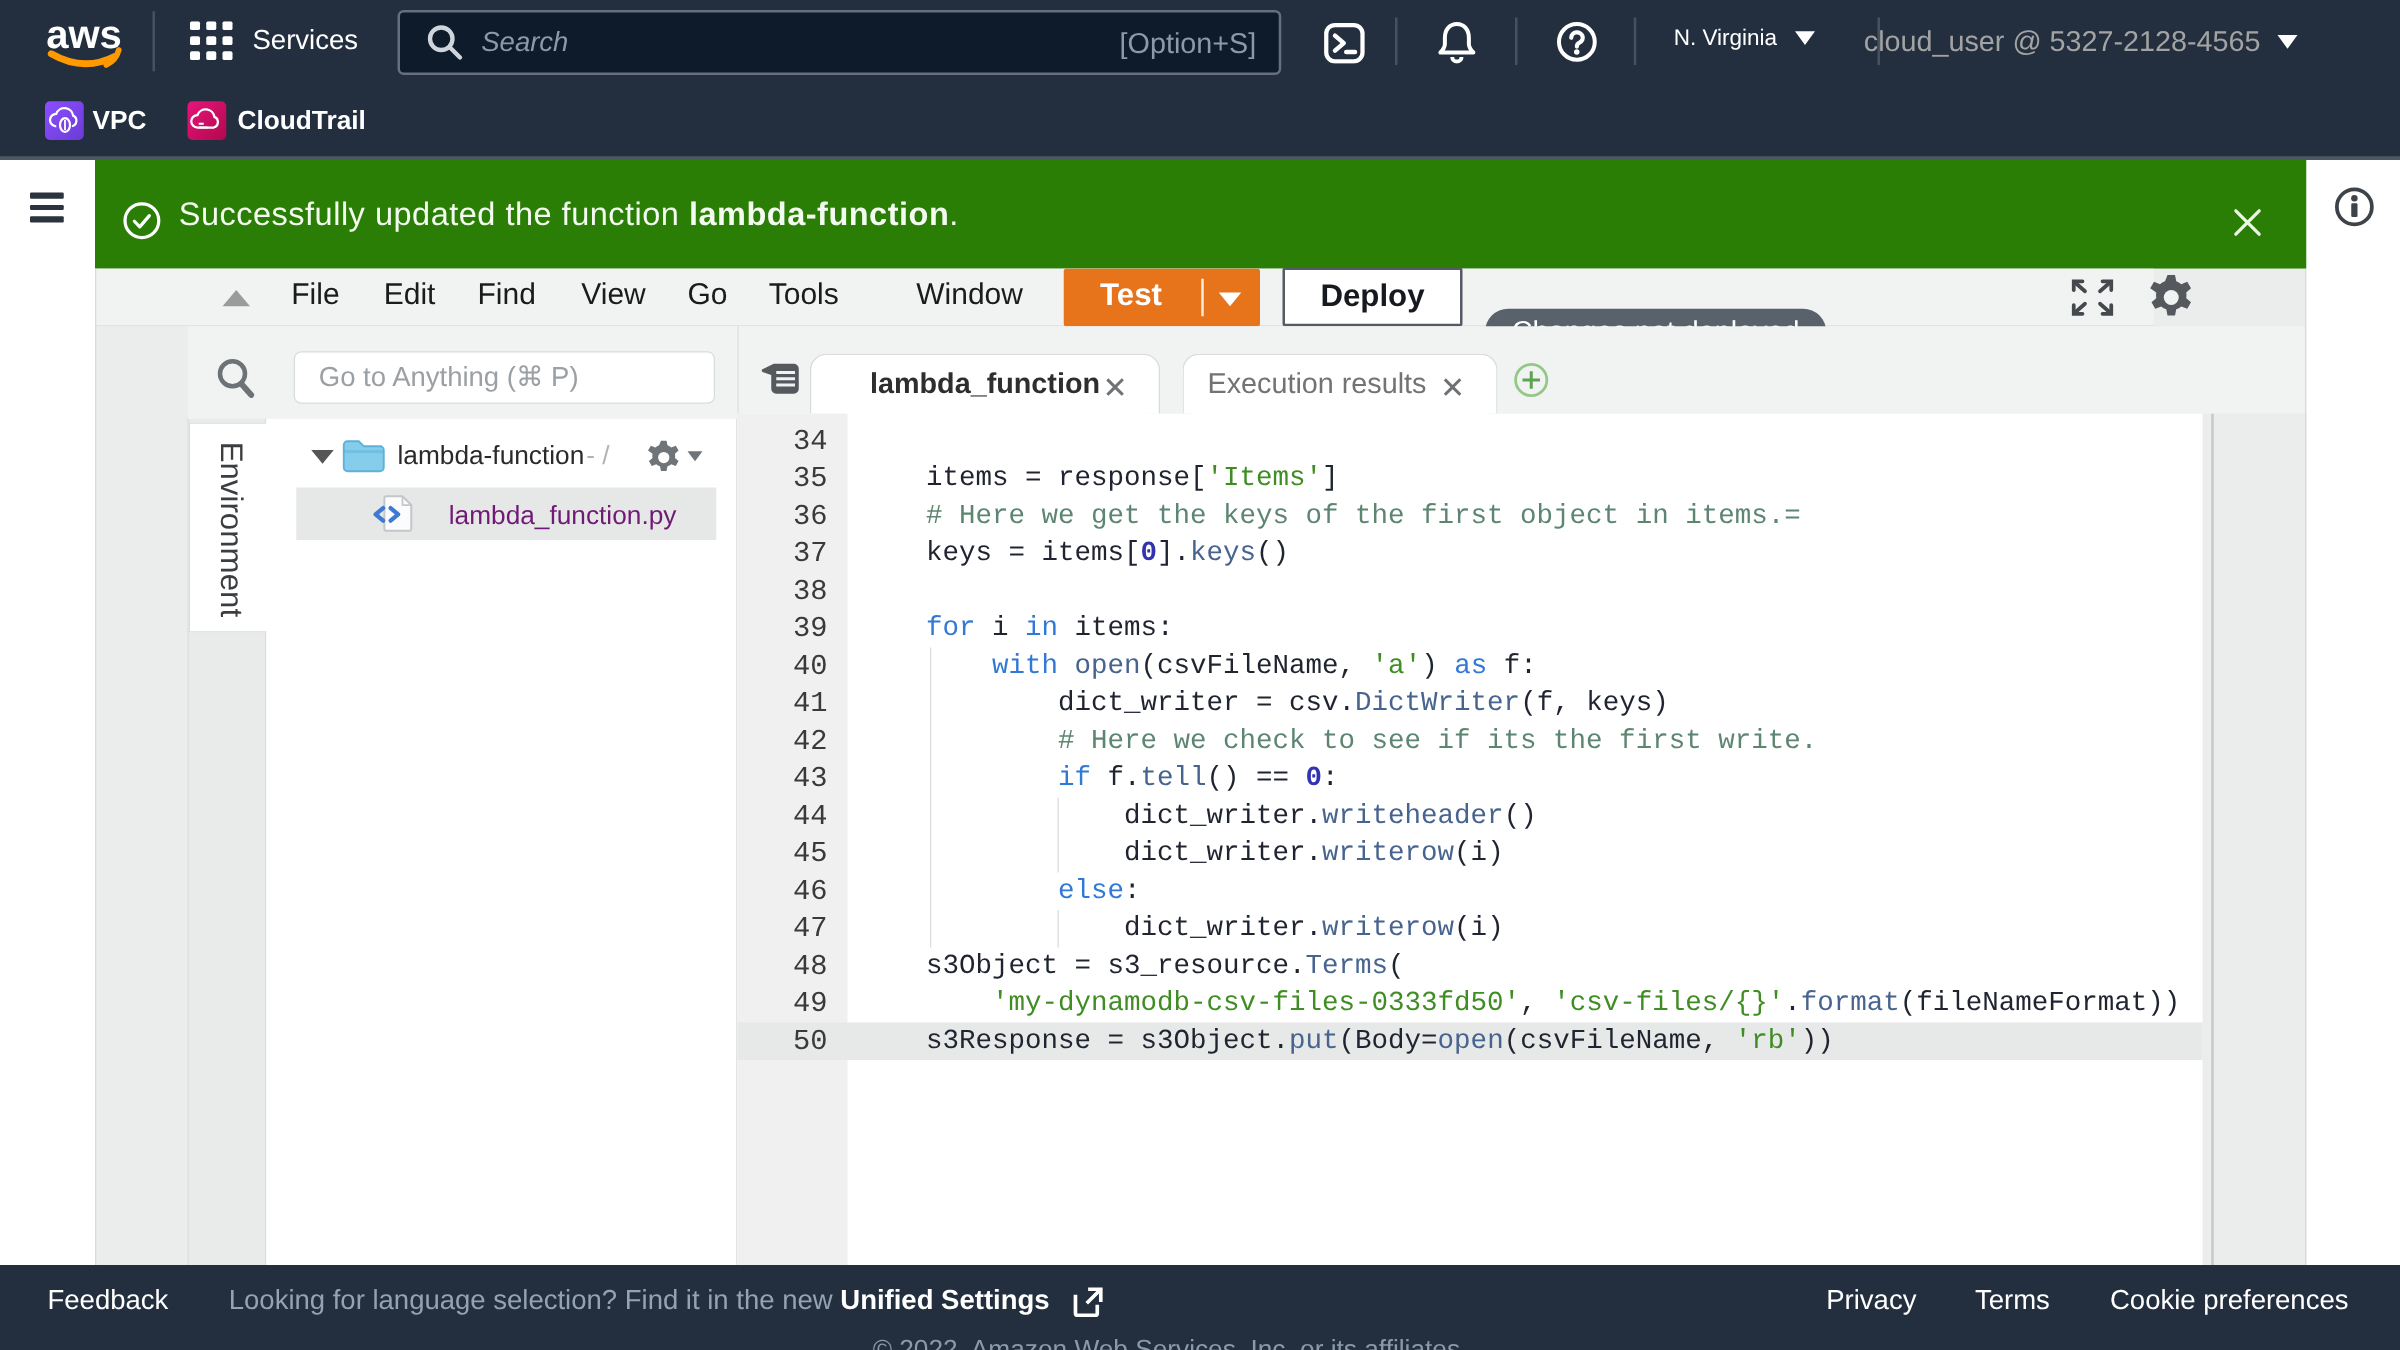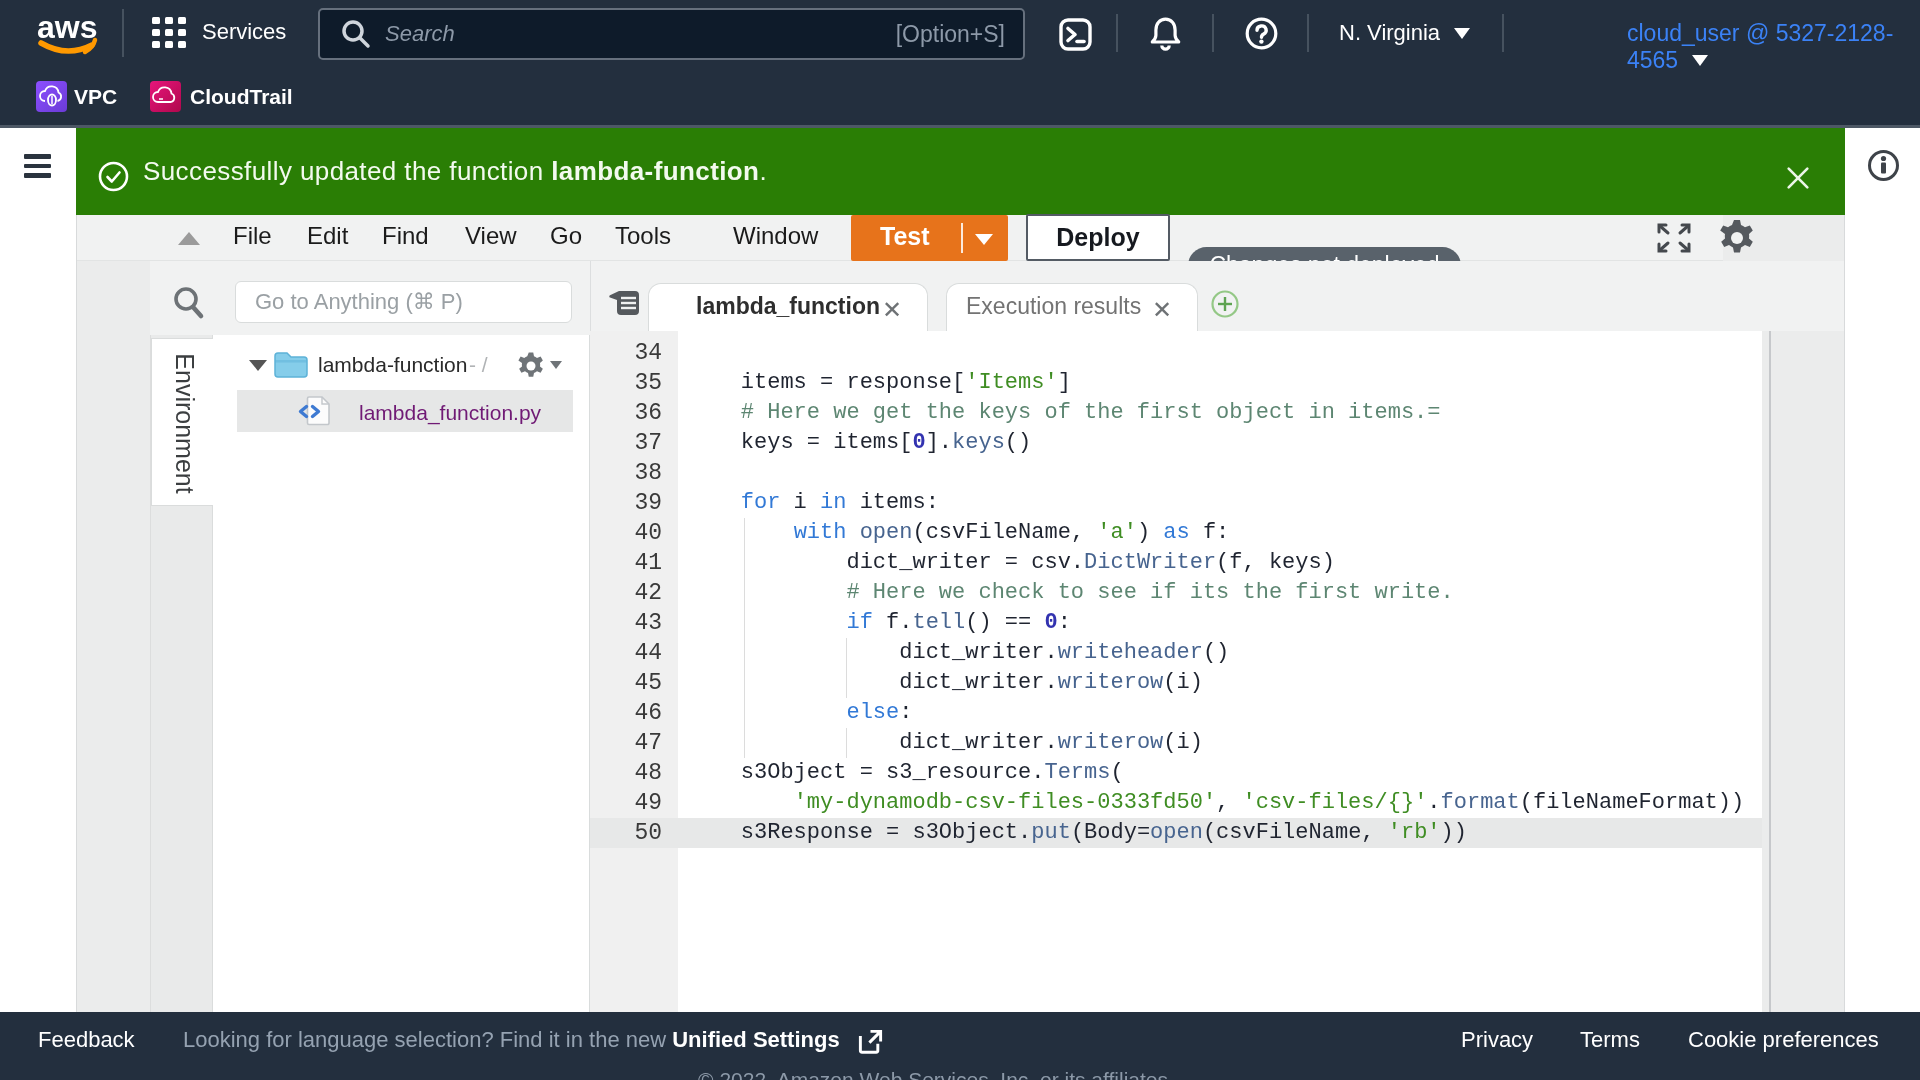--- a/index.html
+++ b/index.html
@@ -10,22 +10,22 @@
 
   
   #hdr { left:0; top:0; width:1920px; height:128px; background:#232f3e; border-bottom:3px solid #4d5865; }
   #awslogo { left:37px; top:10px; width:62px; height:46px; }
   #hdr-sep1 { left:122px; top:9px; width:2px; height:48px; background:#46525f; }
   #services { left:202px; top:19px; font-size:22px; color:#fff; }
   #searchbox { left:318px; top:8px; width:707px; height:52px; background:#0e1b2a; border:2px solid #66707d; border-radius:5px; }
   #search-ph { left:65px; top:11px; font-size:22px; font-style:italic; color:#8d99a8; }
   #search-opt { right:18px; top:11px; font-size:23px; color:#8d99a8; }
   .hdr-sep { top:14px; width:2px; height:38px; background:#46525f; }
-  #nvirginia { left:1339px; top:20px; font-size:22px; color:#fff; }
-  #clouduser { left:1627px; top:20px; font-size:23px; color:#3b82f6; }
+  #nvirginia { left:1339px; top:20px; font-size:18px; color:#fff; }
+  #clouduser { left:1491px; top:20px; font-size:23px; color:#a3a3a3; }
   .dda { display:inline-block; width:0; height:0; border-left:8.5px solid transparent; border-right:8.5px solid transparent; border-top:11px solid #fff; vertical-align:middle; margin-left:14px; margin-bottom:2px; }
   
   .favicon { top:81px; width:31px; height:31px; border-radius:4px; }
   #vpc-ic { left:36px; background:linear-gradient(135deg,#8c4fff,#6b3bd6); }
   #ct-ic { left:150px; background:linear-gradient(135deg,#e7157b,#b0084d); }
   #vpc-t { left:74px; top:85px; font-size:21px; font-weight:600; color:#fff; }
   #ct-t { left:190px; top:85px; font-size:21px; font-weight:600; color:#fff; }
 
   
   #flash { left:76px; top:128px; width:1769px; height:87px; background:#2a7e05; }

